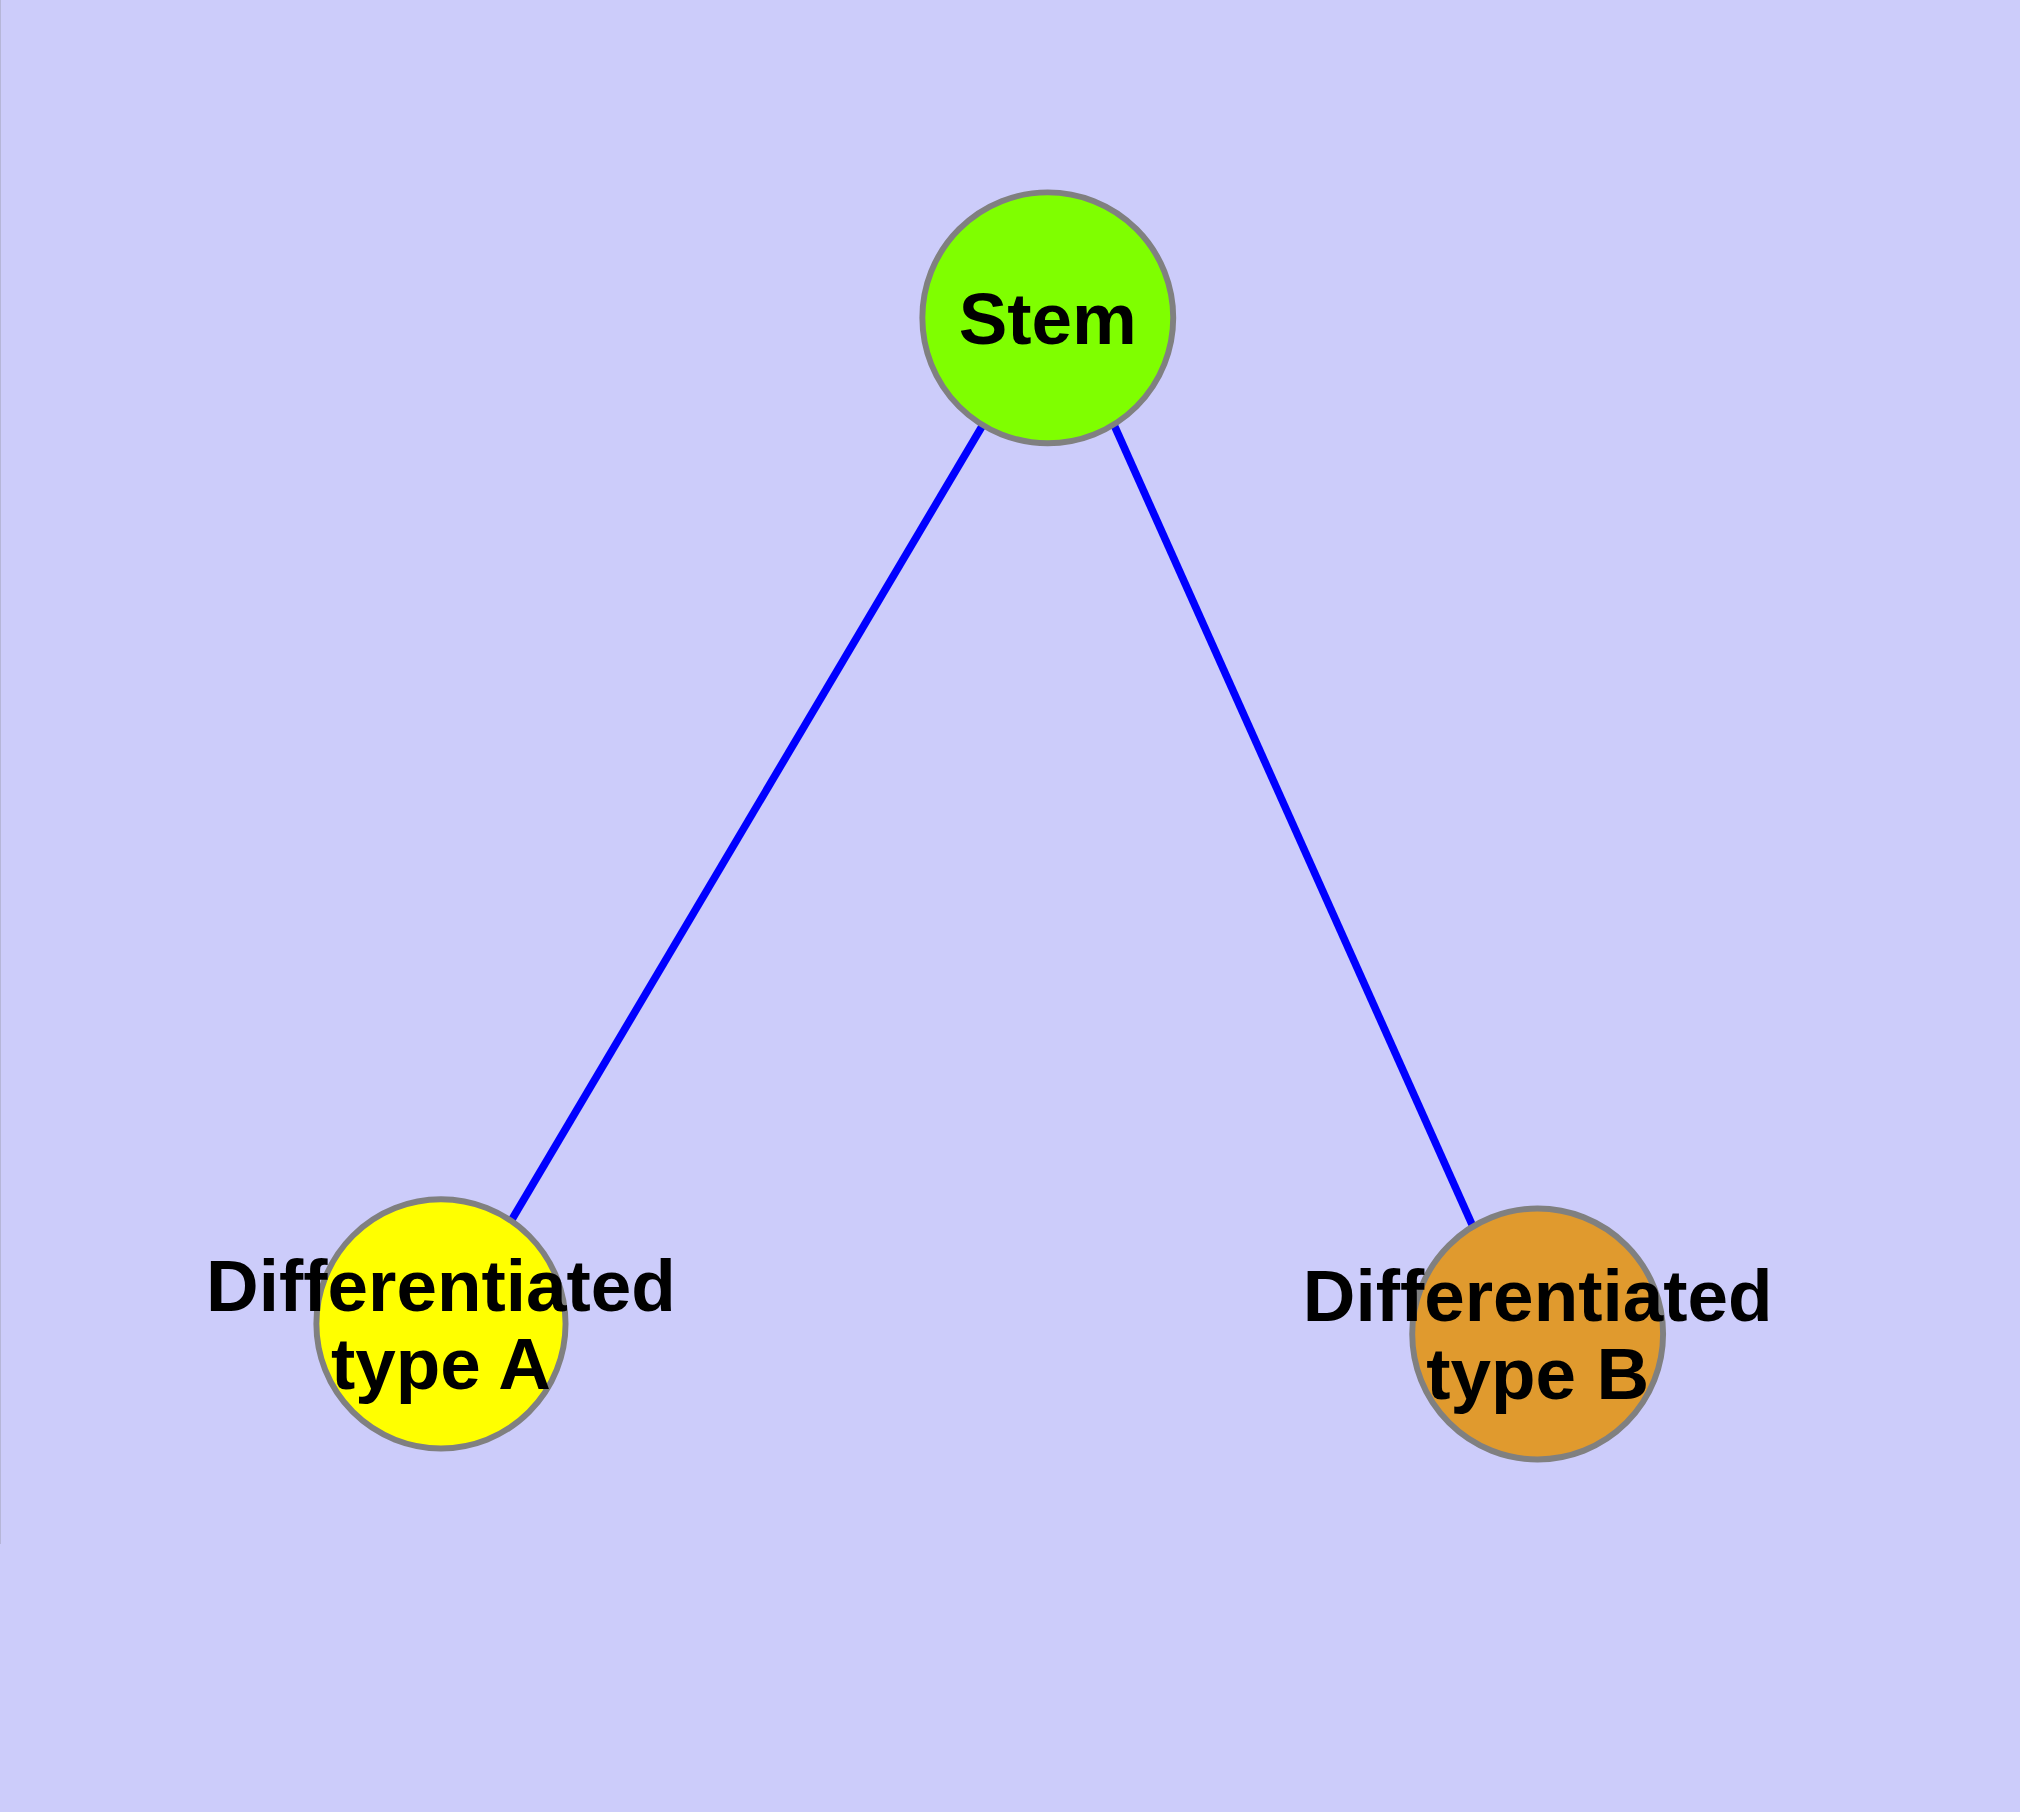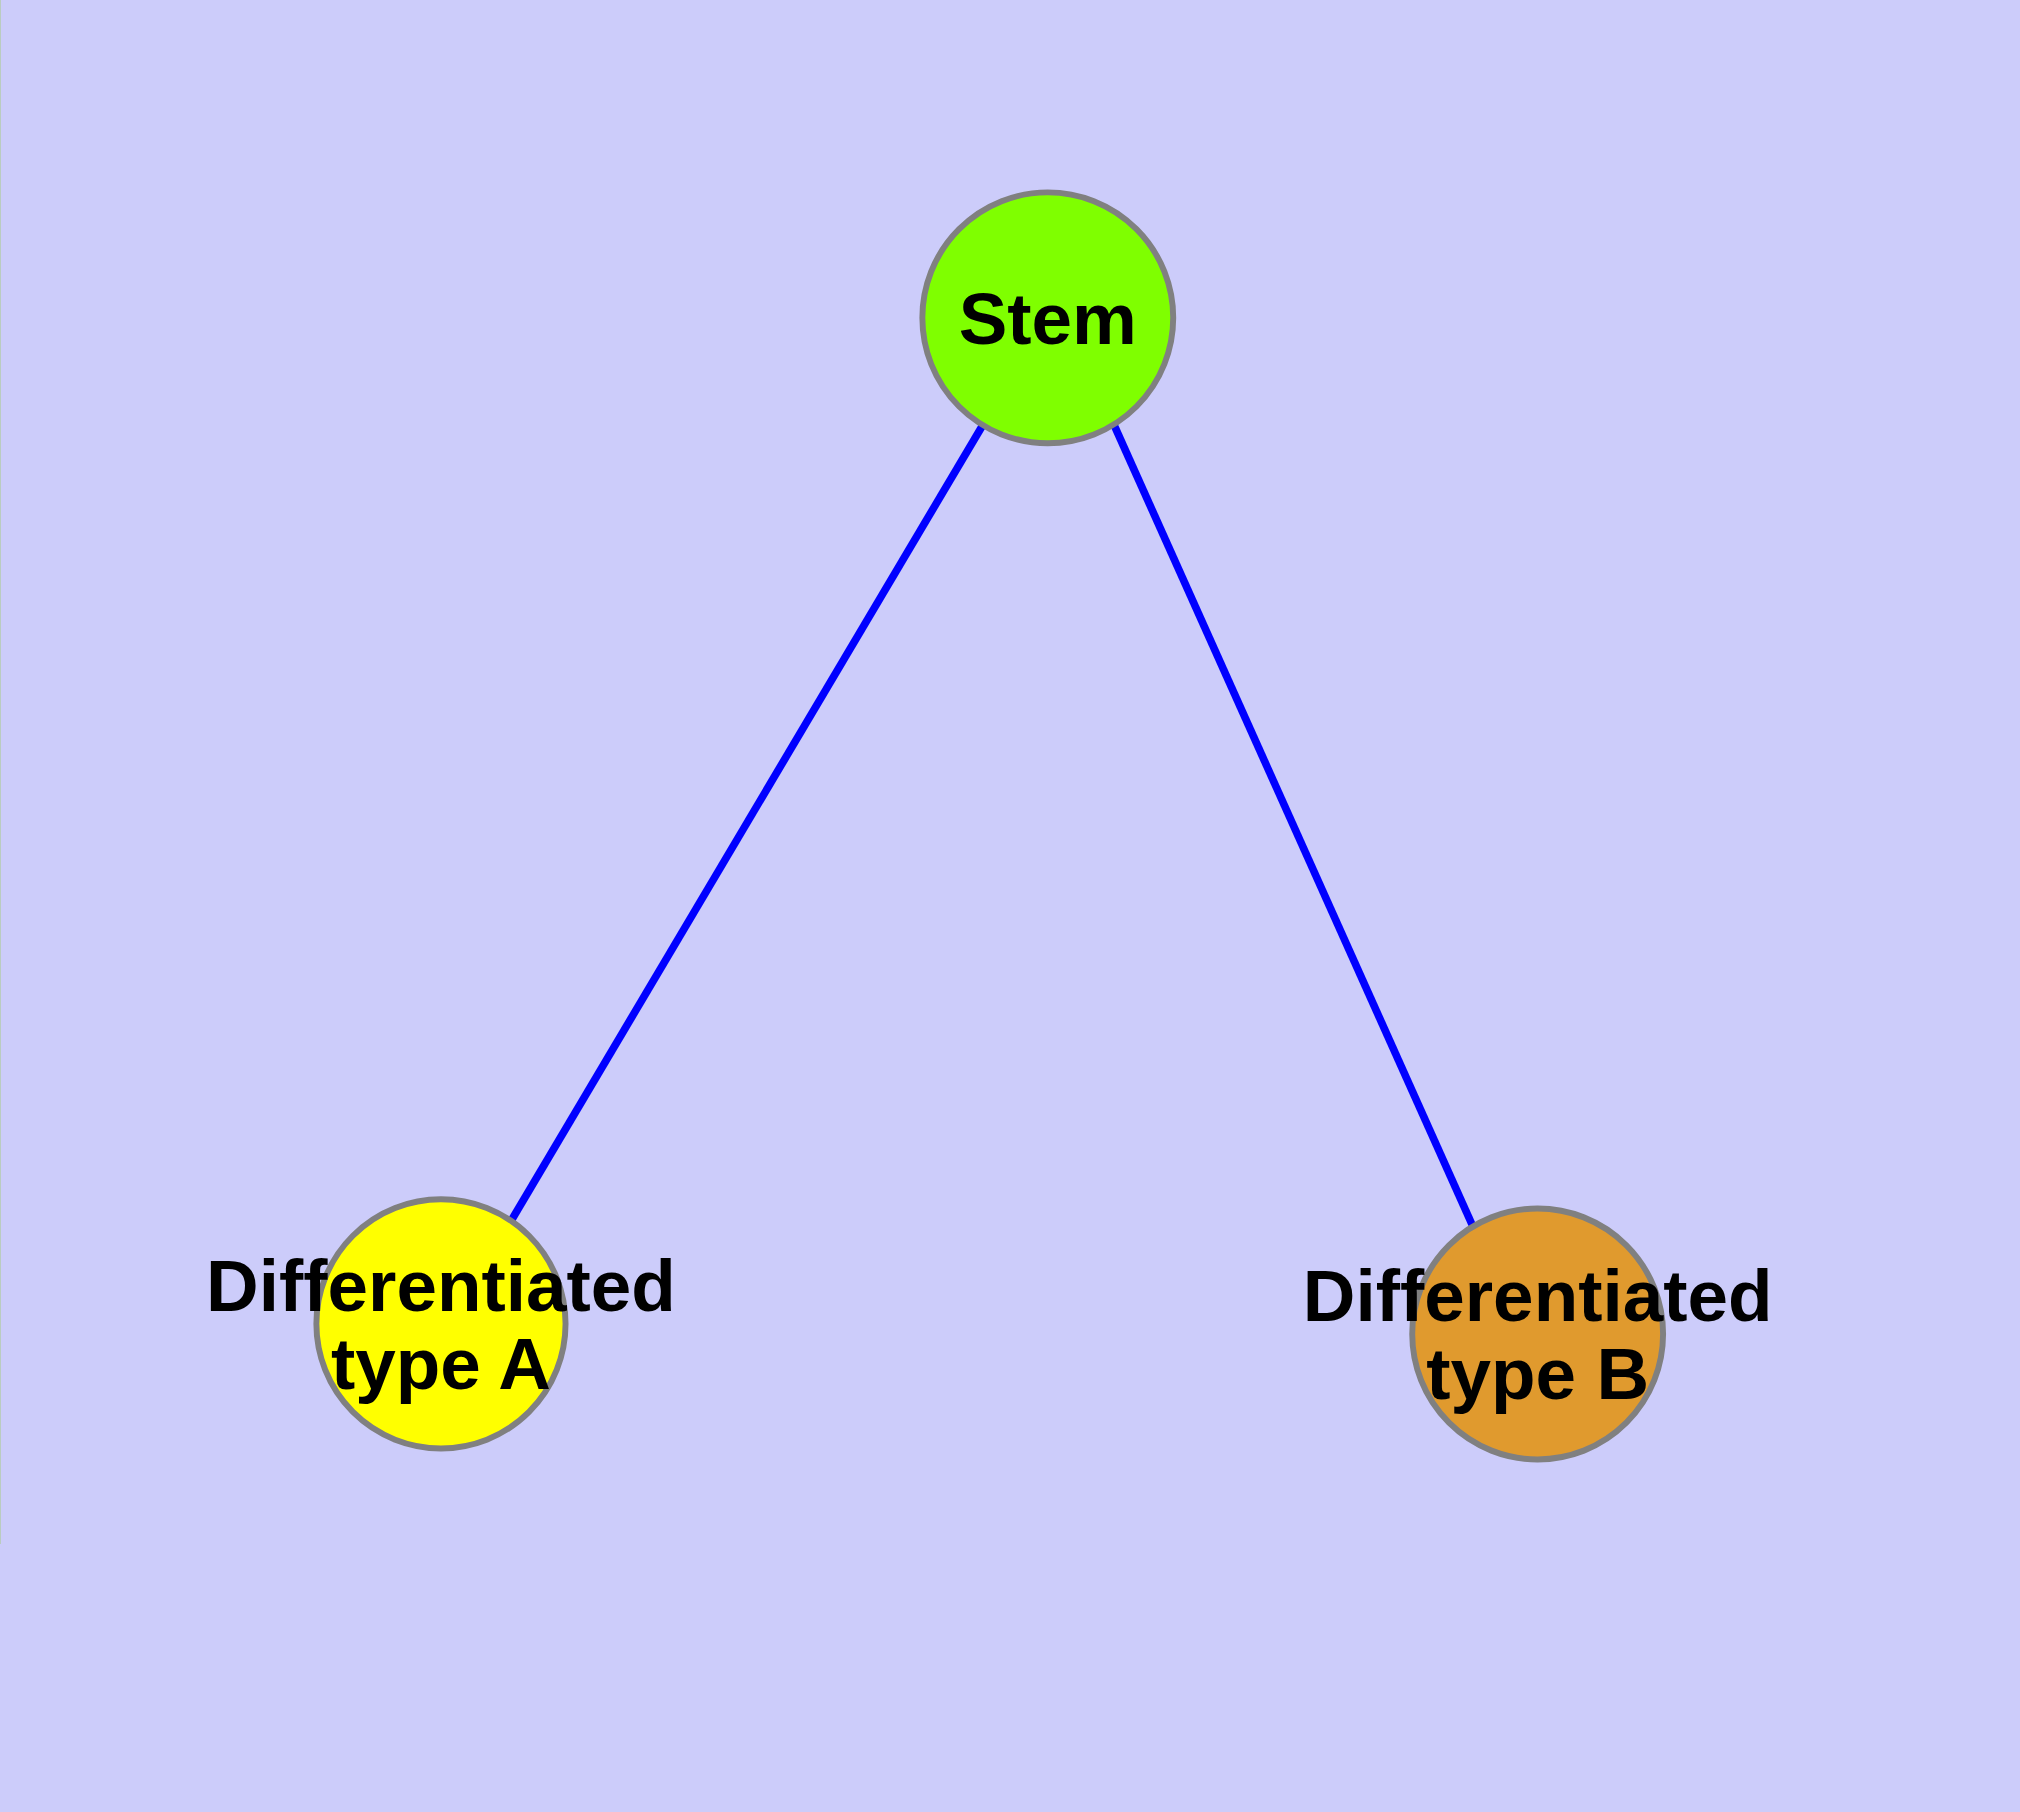--- a/index.html
+++ b/index.html
@@ -5,21 +5,21 @@
 <style>
   html, body {
     margin: 0;
     padding: 0;
     background: #ccccfa;
   }
   #canvas {
     position: relative;
     width: 2021px;
     height: 1544px;
-    background: #84cc16;
+    background: #737373;
     overflow: hidden;
     font-family: "Liberation Sans", "DejaVu Sans", sans-serif;
   }
   #graph-svg {
     position: absolute;
     left: 0;
     top: 0;
     width: 2021px;
     height: 1812px;
     display: block;

